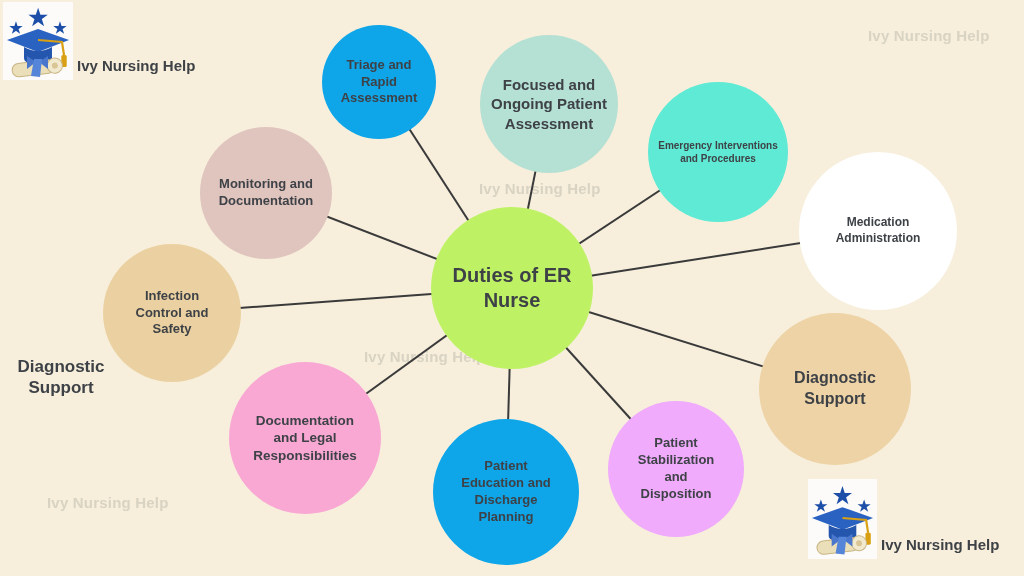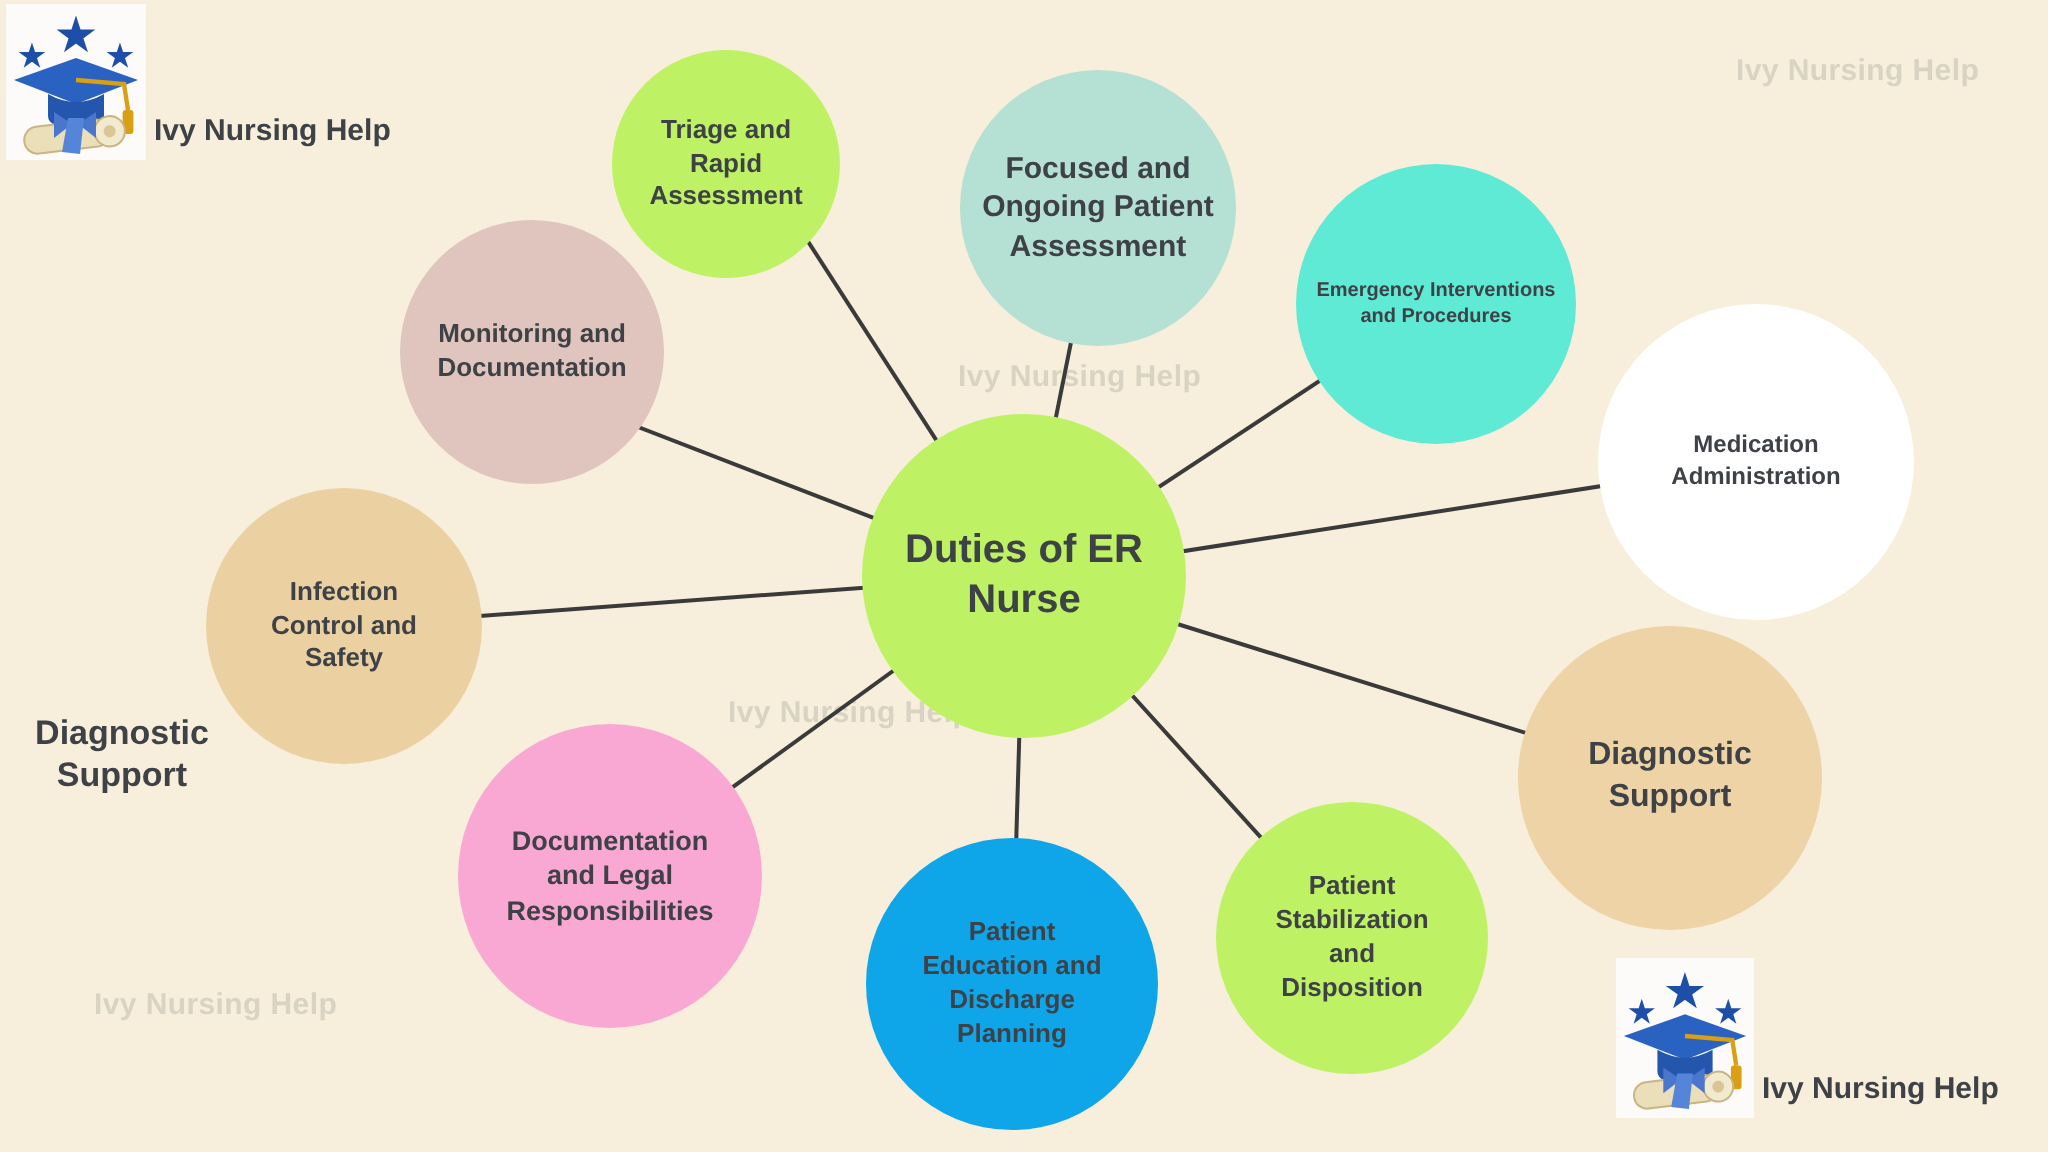--- a/index.html
+++ b/index.html
@@ -115,57 +115,57 @@
       <line x1="512" y1="288" x2="878" y2="231"></line>
       <line x1="512" y1="288" x2="835" y2="389"></line>
       <line x1="512" y1="288" x2="676" y2="469"></line>
       <line x1="512" y1="288" x2="506" y2="492"></line>
       <line x1="512" y1="288" x2="305" y2="438"></line>
       <line x1="512" y1="288" x2="172" y2="313"></line>
       <line x1="512" y1="288" x2="266" y2="193"></line>
     </g>
   </svg>
 
-  <div class="node" style="left: 306px; top: 25px; width: 114px; height: 114px; font-size: 13px; padding: 10px; background-color: #bef264; color: rgb(62, 66, 71);">
+  <div class="node" style="left: 322px; top: 25px; width: 114px; height: 114px; font-size: 13px; padding: 10px; background-color: #0ea5e9; color: rgb(62, 66, 71);">
     <span>Triage and Rapid Assessment</span>
   </div>
 
   <div class="node" style="left: 480px; top: 35px; width: 138px; height: 138px; font-size: 15px; padding: 8px; background-color: rgb(181, 224, 212); color: rgb(62, 66, 71); text-align: center;">
     <span>Focused and Ongoing Patient Assessment</span>
   </div>
 
   <div class="node" style="left: 648px; top: 82px; width: 140px; height: 140px; font-size: 10px; padding: 10px; background-color: #5eead4; color: rgb(62, 66, 71);">
     <span>Emergency Interventions and Procedures</span>
   </div>
 
   <div class="node" style="left: 799px; top: 152px; width: 158px; height: 158px; font-size: 12px; padding: 16px; background-color: #ffffff; color: rgb(62, 66, 71);">
     <span>Medication Administration</span>
   </div>
 
   <div class="node" style="left: 759px; top: 313px; width: 152px; height: 152px; font-size: 16px; padding: 16px; background-color: rgb(237, 211, 166); color: rgb(62, 66, 71);">
     <span>Diagnostic Support</span>
   </div>
 
-  <div class="node" style="left: 608px; top: 401px; width: 136px; height: 136px; font-size: 13px; padding: 22px; background-color: #bef264; color: rgb(62, 66, 71);">
+  <div class="node" style="left: 608px; top: 401px; width: 136px; height: 136px; font-size: 13px; padding: 22px; background-color: #f0abfc; color: rgb(62, 66, 71);">
     <span>Patient Stabilization and Disposition</span>
   </div>
 
   <div class="node" style="left: 433px; top: 419px; width: 146px; height: 146px; font-size: 13px; padding: 22px; background-color: #0ea5e9; color: rgb(62, 66, 71);">
     <span>Patient Education and Discharge Planning</span>
   </div>
 
   <div class="node" style="left: 229px; top: 362px; width: 152px; height: 152px; font-size: 13.5px; padding: 18px; background-color: #f9a8d4; color: rgb(62, 66, 71);">
     <span>Documentation and Legal Responsibilities</span>
   </div>
 
   <div class="node" style="left: 103px; top: 244px; width: 138px; height: 138px; font-size: 13px; padding: 23px; background-color: rgb(235, 209, 161); color: rgb(62, 66, 71);">
     <span>Infection Control and Safety</span>
   </div>
 
-  <div class="node" style="left: 200px; top: 110px; width: 132px; height: 132px; font-size: 13px; padding: 10px; background-color: rgb(224, 197, 191); color: rgb(62, 66, 71);">
+  <div class="node" style="left: 200px; top: 127px; width: 132px; height: 132px; font-size: 13px; padding: 10px; background-color: rgb(224, 197, 191); color: rgb(62, 66, 71);">
     <span>Monitoring and Documentation</span>
   </div>
 
   <div class="center-node" style="left: 431px; top: 207px; width: 162px; height: 162px; font-size: 20px; padding: 14px; background-color: #bef264; color: rgb(62, 66, 71);">
     <span>Duties of ER Nurse</span>
   </div>
 
   <div class="stray-label" style="left: 6px; top: 356px; width: 110px; font-size: 17px; color: rgb(62, 66, 71);">Diagnostic Support</div>
 
   <div class="brand" style="left:3px; top:2px">

